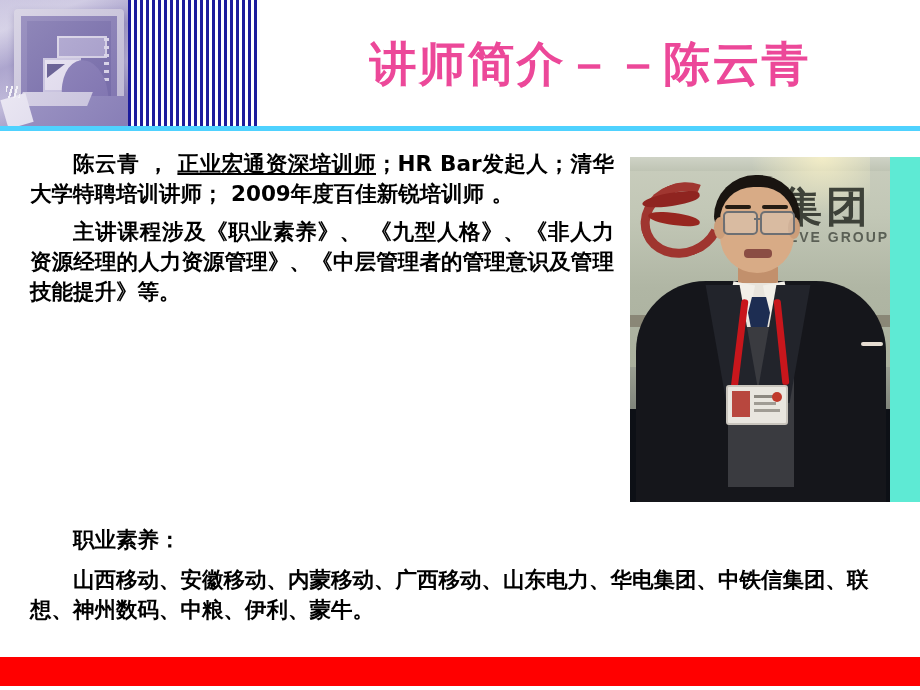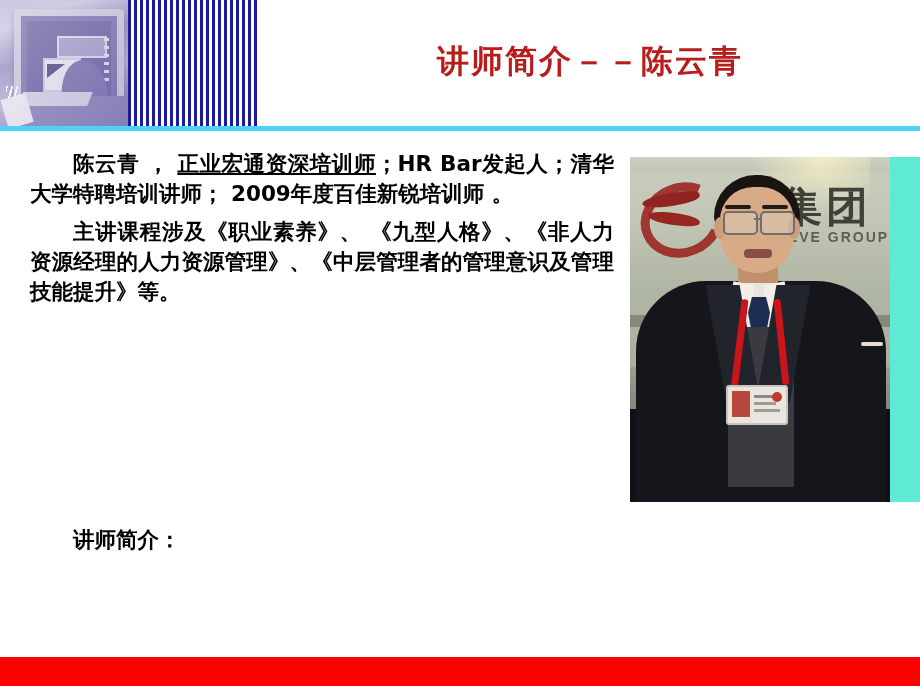--- a/index.html
+++ b/index.html
@@ -35,22 +35,22 @@
   .ha-lines{position:absolute;left:6px;top:86px;width:14px;height:12px;
     background:repeating-linear-gradient(105deg,#ffffff 0 2px,transparent 2px 5px);}
   .ha-shade{position:absolute;left:0;top:0;width:128px;height:127px;
     background:linear-gradient(135deg,rgba(255,255,255,.28),rgba(120,108,170,.22));}
 
   .header-stripes{position:absolute;left:128px;top:0;width:132px;height:127px;
     background:repeating-linear-gradient(to right,#1b1b9c 0 3px,#ffffff 3px 6px);}
 
   .header-title{position:absolute;left:260px;top:0;width:660px;height:127px;
     display:flex;align-items:center;justify-content:center;}
-  .header-title span{font-size:32px;font-weight:700;color:#b91c1c;letter-spacing:2px;
-    font-family:Liberation Mono, monospace;line-height:1;}
+  .header-title span{font-size:47px;font-weight:700;color:#ec4899;letter-spacing:2px;
+    font-family:Liberation Sans, sans-serif;line-height:1;}
 
   .header-rule{position:absolute;left:0;top:126px;width:920px;height:5px;background:#4fd2ff;}
 
   
   .content{position:absolute;left:0;top:131px;width:920px;height:526px;}
 
   .prose{position:absolute;left:30px;top:18px;width:600px;}
   .prose p{margin:0 16px 8px 0;font-size:21.5px;line-height:30px;font-weight:700;color:#000;
     text-indent:2em;font-family:"DejaVu Sans","Liberation Sans",sans-serif;
     letter-spacing:0px;text-align:justify;}
@@ -176,21 +176,22 @@
 
   <div class="content">
 
     <div class="prose">
       <p><span>陈云青 ，</span> <u>正业宏通资深培训师</u><span>；HR Bar发起人；清华大学特聘培训讲师； 2009年度百佳新锐培训师 。</span></p>
 
       <p>主讲课程涉及《职业素养》、 《九型人格》、《非人力资源经理的人力资源管理》、《中层管理者的管理意识及管理技能提升》等。</p>
     </div>
 
     <div class="clients">
-      <p>讲师简介：</p>
+      <p>职业素养：</p>
+      <p>山西移动、安徽移动、内蒙移动、广西移动、山东电力、华电集团、中铁信集团、联想、神州数码、中粮、伊利、蒙牛。</p>
     </div>
 
     <div class="photo">
       <div class="ph-wall"></div>
       <div class="ph-wall-top"></div>
       <div class="ph-glow"></div>
 
       <div class="ph-logo">
         <div class="ring"></div>
         <div class="stroke1"></div>

